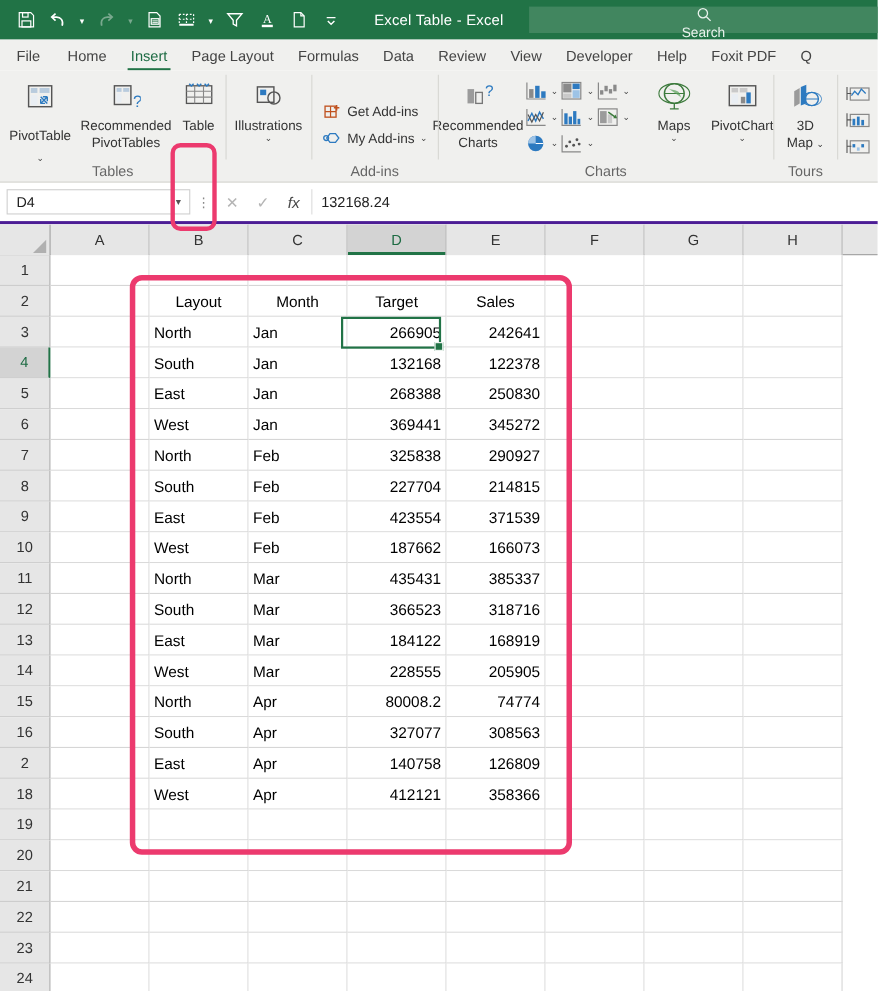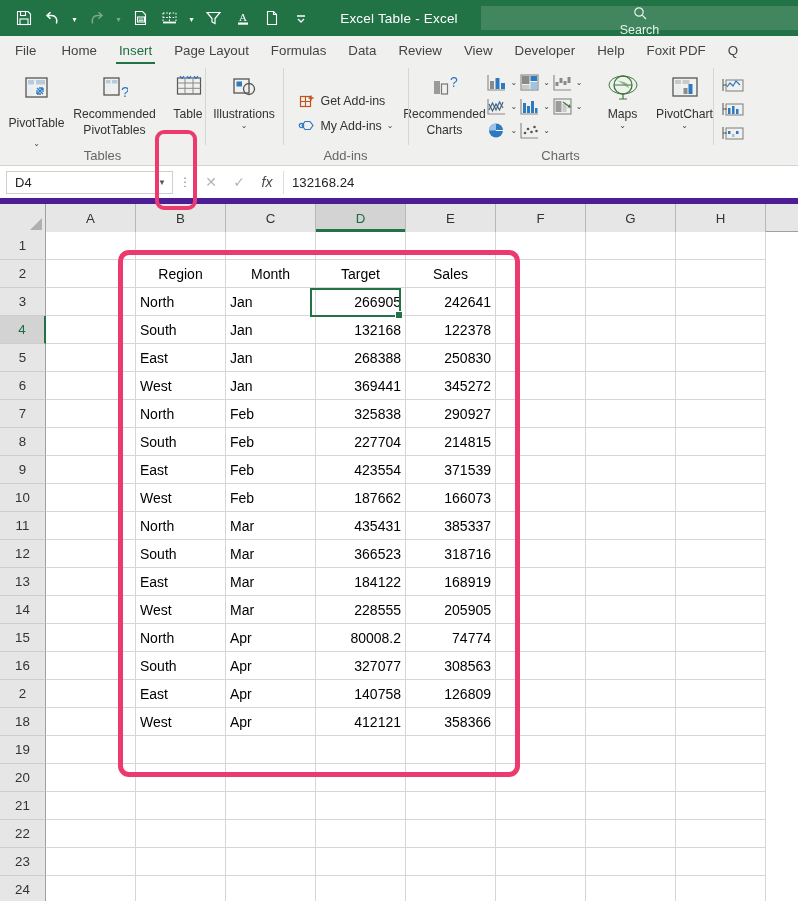--- a/index.html
+++ b/index.html
@@ -121,21 +121,21 @@
     position: absolute; left: 155px; top: 66px;
     width: 42px; height: 80px;
     border: 4px solid #ec3a6e; border-radius: 9px;
     pointer-events: none; z-index: 20;
   }
 
   
   .fbar {
     height: 38px; background: #ffffff;
     display: flex; align-items: center;
-    border-bottom: 6px solid #4c1d95;
+    border-bottom: 3px solid #4c1d95;
     padding: 0 0 0 6px;
   }
   .namebox {
     width: 167px; height: 23px;
     border: 1px solid #cfcfcf; background: #fff;
     display: flex; align-items: center;
     font-size: 13px; color: #222; padding-left: 8px;
     position: relative;
   }
   .namebox .nb-caret {
@@ -359,21 +359,21 @@
               <rect x="3" y="3" width="15" height="17" fill="none" stroke="#555" stroke-width="1.3"></rect>
               <rect x="5" y="5" width="4.5" height="3.5" fill="#b8cbdd"></rect>
               <rect x="11" y="5" width="5.5" height="3.5" fill="#b8cbdd"></rect>
               <rect x="5" y="10" width="4.5" height="8" fill="#e9eef3"></rect>
               <text x="20" y="22" font-size="15" fill="#2d7ac0" font-family="Liberation Sans, sans-serif">?</text>
             </svg>
         </span>
         <span class="lbl">Recommended</span>
         <span class="lbl">PivotTables</span>
       </div>
-      <div class="bigbtn" style="width:44px;align-items:flex-end;">
+      <div class="bigbtn" style="width:44px;">
         <span class="ico">
           <svg width="28" height="26" viewBox="0 0 28 26">
               <rect x="2.5" y="3" width="23" height="16" fill="none" stroke="#555" stroke-width="1.2"></rect>
               <path d="M2.5 8h23M2.5 13.3h23M10 3v16M18 3v16" stroke="#888" stroke-width="1"></path>
               <path d="M5 1.2l2 2 2-2M12 1.2l2 2 2-2M19 1.2l2 2 2-2" fill="none" stroke="#2d7ac0" stroke-width="1.4"></path>
             </svg>
         </span>
         <span class="lbl">Table</span>
       </div>
     </div>
@@ -546,20 +546,37 @@
               <rect x="18.5" y="9" width="4" height="10" fill="#2d7ac0"></rect>
             </svg>
         </span>
         <span class="lbl">PivotChart</span>
         <span class="dd">⌄</span>
       </div>
     </div>
     <div class="rg-label">Charts</div>
   </div>
 
+  <div class="rgroup" style="width:58px;">
+    <div class="rg-items">
+      <div class="bigbtn" style="width:54px;">
+        <span class="ico">
+          <svg width="30" height="26" viewBox="0 0 30 26">
+              <path d="M5 8l5-3v14l-5 3z" fill="#9b9b9b"></path>
+              <path d="M11 4l5-2v17l-5 2z" fill="#2d7ac0"></path>
+              <circle cx="21" cy="15" r="6" fill="none" stroke="#2d7ac0" stroke-width="1.3"></circle>
+              <path d="M15 15h12M21 9a9 6 0 0 0 0 12M21 9a9 6 0 0 1 0 12" fill="none" stroke="#2d7ac0" stroke-width="0.9"></path>
+            </svg>
+        </span>
+        <span class="lbl">3D</span>
+        <span class="lbl"><span>Map</span> <span style="font-size:8px">⌄</span></span>
+      </div>
+    </div>
+    <div class="rg-label">Tours</div>
+  </div>
 
   <div class="rgroup" style="width:40px;">
     <div class="rg-items">
       <div class="spark-col">
         <div class="spark-row">
           <svg width="22" height="19" viewBox="0 0 22 19">
               <rect x="4" y="4" width="17" height="11" fill="none" stroke="#888" stroke-width="1.1"></rect>
               <path d="M5 11l3-4 3 3 3-5 4 4" fill="none" stroke="#2d7ac0" stroke-width="1.2"></path>
               <path d="M1 3v12M1 9h4" stroke="#555" stroke-width="1"></path>
             </svg>
@@ -654,21 +671,21 @@
           <div class="gcell t-left"></div>
           <div class="gcell t-left"></div>
           <div class="gcell t-left"></div>
           <div class="gcell t-left"></div>
           <div class="gcell t-left"></div>
           <div class="gcell t-left"></div>
         </div>
         <div class="grow">
           <div class="gcell t-left"></div>
           <div class="gcell t-center">
-            <span>Region</span>
+            <span>Layout</span>
           </div>
           <div class="gcell t-center">
             <span>Month</span>
           </div>
           <div class="gcell t-center">
             <span>Target</span>
           </div>
           <div class="gcell t-center">
             <span>Sales</span>
           </div>

